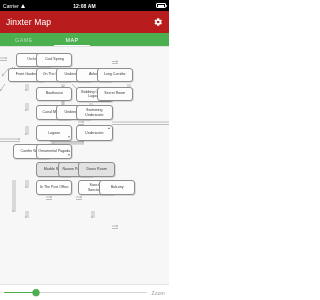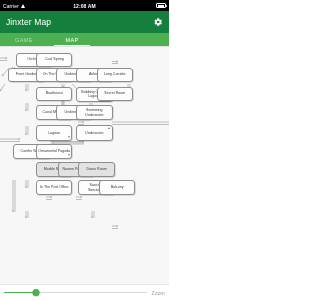--- a/index.html
+++ b/index.html
@@ -26,21 +26,21 @@
     border-bottom:4px solid #fff;
   }
   .batt{
     width:10px;height:5px;border:.5px solid #fff;border-radius:1px;position:relative;
   }
   .batt::after{content:"";position:absolute;right:-1.5px;top:1.4px;width:1px;height:2px;background:#fff;border-radius:0 1px 1px 0;}
   .batt i{display:block;position:absolute;left:.5px;top:.5px;bottom:.5px;width:85%;background:#fff;}
 
   
   .navbar{
-    height:22px;background:#15803d;display:flex;align-items:center;
+    height:22px;background:#b91c1c;display:flex;align-items:center;
     justify-content:space-between;padding:0 6px;
   }
   .nav-title{color:#fff;font-size:8.5px;font-weight:400;letter-spacing:.1px;}
   .gear{width:10px;height:10px;position:relative;cursor:pointer;}
   .gear svg{display:block;width:10px;height:10px;}
 
   
   .tabbar{
     height:13px;background:#4cb050;display:flex;align-items:stretch;
   }

